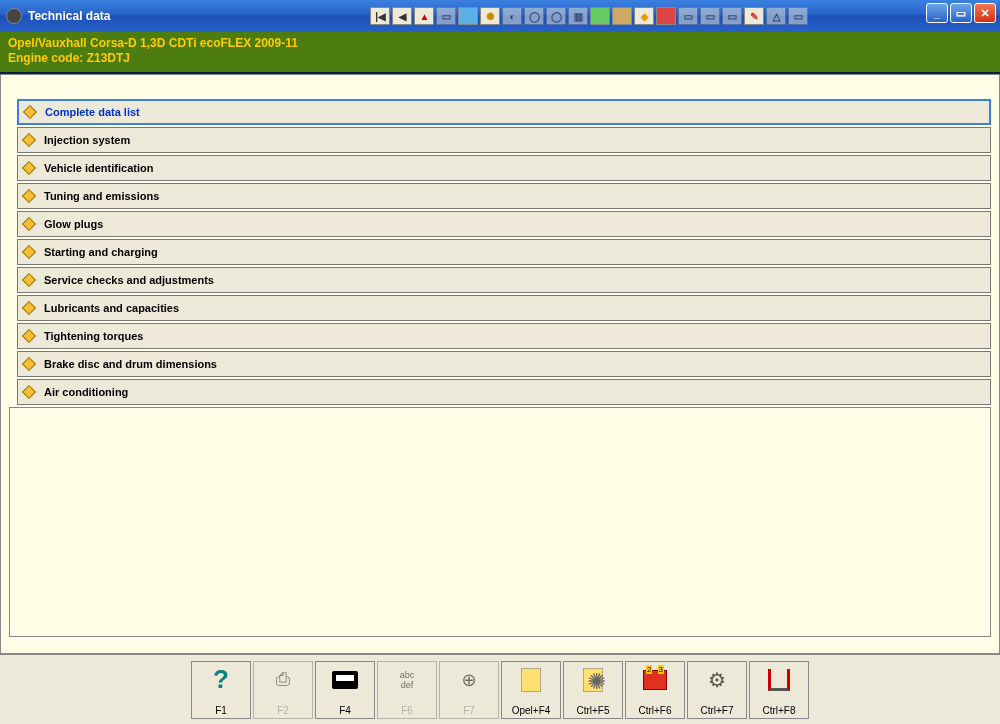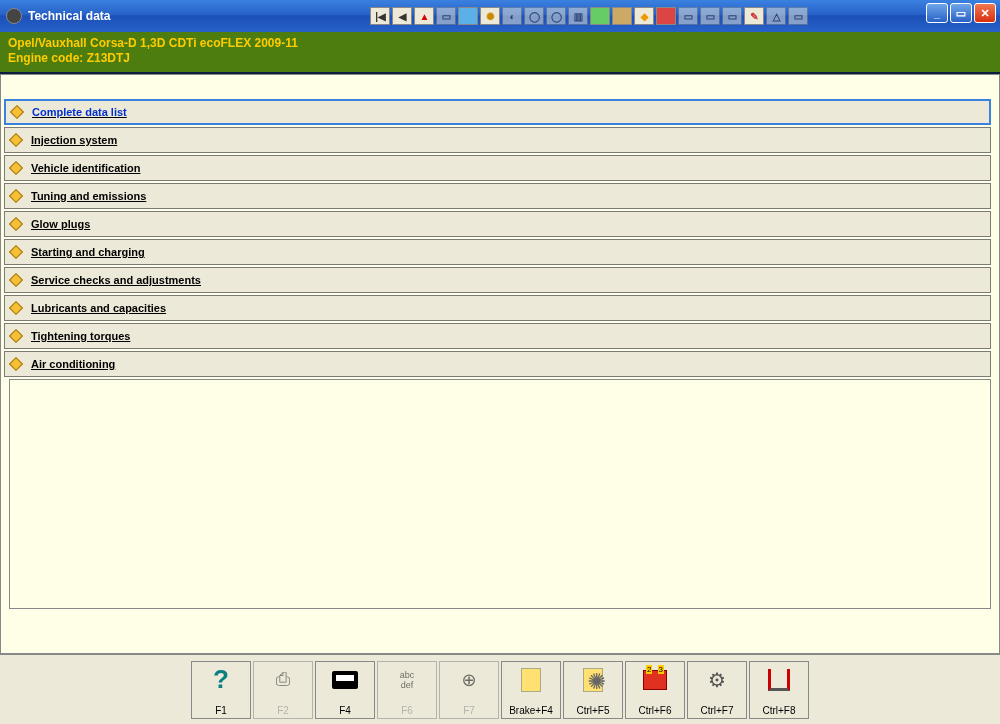--- a/index.html
+++ b/index.html
@@ -67,22 +67,21 @@
 }
 
 .content {
   flex: 1;
   background: #ffffe8;
   border: 1px solid #888;
   margin: 0;
   position: relative;
 }
 .list-area {
-  padding: 24px 8px 0 3px;
-  text-decoration: underline;
+  padding: 24px 8px 0 16px;
 }
 .item-row {
   border: 1px solid #7a7a7a;
   background: #ece9d8;
   height: 26px;
   display: flex;
   align-items: center;
   padding-left: 6px;
   margin-bottom: 2px;
   font-size: 11px;
@@ -216,20 +215,24 @@
       <div class="item-row">
         <div class="diamond"></div>
         <span class="item-label">Lubricants and capacities</span>
       </div>
       <div class="item-row">
         <div class="diamond"></div>
         <span class="item-label">Tightening torques</span>
       </div>
       <div class="item-row">
         <div class="diamond"></div>
+        <span class="item-label">Brake disc and drum dimensions</span>
+      </div>
+      <div class="item-row">
+        <div class="diamond"></div>
         <span class="item-label">Air conditioning</span>
       </div>
     </div>
   <div class="empty-panel"></div>
 </div>
 
 <div class="footer" id="footer">
     <div class="fbtn">
       <div class="ficon">
         <span style="color:#0a8080;font-size:26px;font-weight:bold;">?</span>
@@ -259,21 +262,21 @@
     <div class="fbtn dim">
       <div class="ficon">
         <span style="font-size:18px;">⊕</span>
       </div>
       <div class="flabel">F7</div>
     </div>
     <div class="fbtn">
       <div class="ficon">
         <span style="display:inline-block;width:20px;height:24px;background:#ffe070;border:1px solid #aa8;"></span>
       </div>
-      <div class="flabel">Brake+F4</div>
+      <div class="flabel">Opel+F4</div>
     </div>
     <div class="fbtn">
       <div class="ficon">
         <span style="display:inline-block;width:20px;height:24px;background:#ffe070;border:1px solid #aa8;position:relative;">
           <span style="position:absolute;right:-4px;bottom:-4px;color:#666;">✺</span>
         </span>
       </div>
       <div class="flabel">Ctrl+F5</div>
     </div>
     <div class="fbtn">

